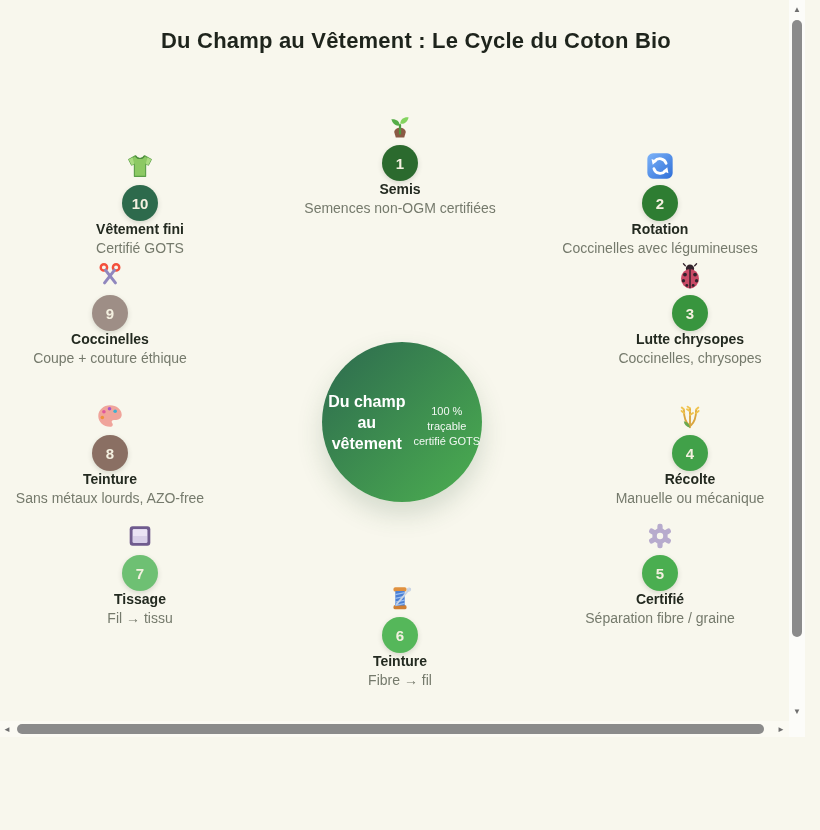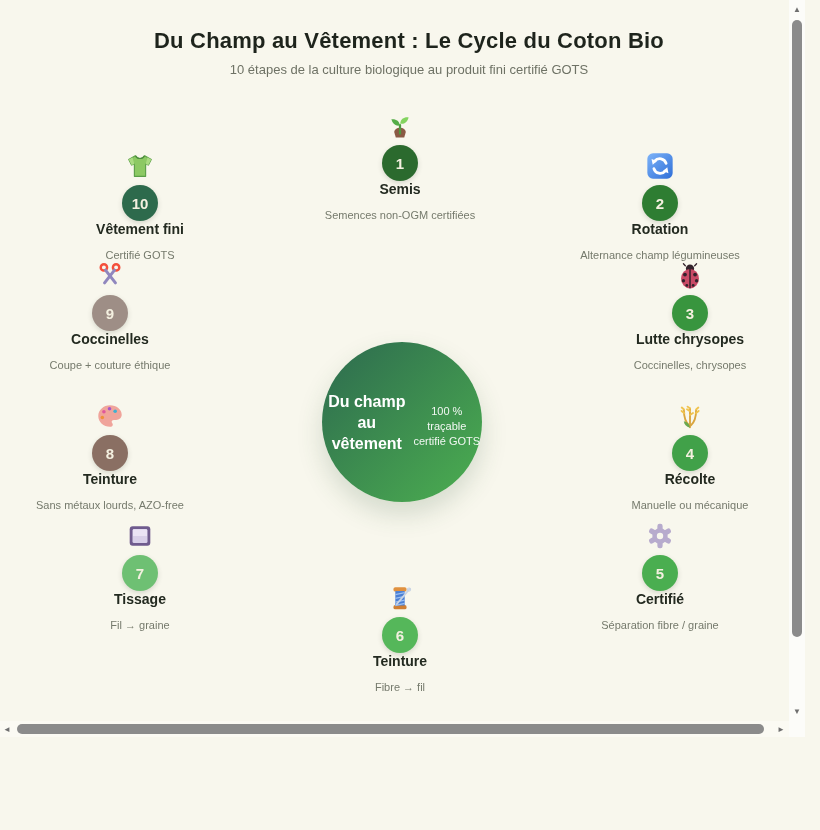--- a/index.html
+++ b/index.html
@@ -5,21 +5,21 @@
   html,body{margin:0;padding:0;}
   body{
     width:820px;height:830px;overflow:hidden;
     background:#f8f7ed;
     font-family:"Liberation Sans","DejaVu Sans",sans-serif;
     position:relative;
   }
   .stage{position:absolute;left:0;top:0;width:820px;height:830px;}
 
   
-  .header{position:absolute;left:9px;top:28px;width:800px;text-align:center;}
+  .header{position:absolute;left:16px;top:28px;width:800px;text-align:center;}
   .title{font-size:22px;font-weight:bold;color:#1e241c;letter-spacing:.2px;}
   .subtitle{margin-top:8px;font-size:13px;color:#6e7265;}
 
   
   .center-badge{
     position:absolute;left:322px;top:342px;width:160px;height:160px;border-radius:50%;
     display:flex;flex-direction:row;align-items:center;justify-content:center;
     box-shadow:0 12px 26px rgba(50,90,55,.18);
     text-align:center;color:#ffffff;
   }
@@ -33,21 +33,21 @@
   }
   .step-icon{width:30px;height:30px;margin-bottom:4px;}
   .step-icon svg{display:block;}
   .step-circle{
     width:36px;height:36px;border-radius:50%;
     display:flex;align-items:center;justify-content:center;
     font-size:15px;font-weight:bold;
     box-shadow:0 2px 5px rgba(60,70,50,.18);
   }
   .step-label{font-size:14px;font-weight:bold;color:#232a20;}
-  .step-detail{margin-top:12px;font-size:11px;color:#757a6c;}
+  .step-detail{margin-top:3px;font-size:14px;color:#757a6c;}
 
   
   .vscroll{
     position:absolute;left:789px;top:0;width:16px;height:737px;
     background:#fcfcf9;
   }
   .vscroll .thumb{
     position:absolute;left:3px;top:20px;width:10px;height:617px;
     background:#8b8b8b;border-radius:5px;
   }
@@ -68,21 +68,20 @@
   .hscroll .left{left:1px;top:4px;}
   .hscroll .right{left:775px;top:4px;}
 </style>
 </head>
 <body>
 
 <div class="stage">
 
   <div class="header">
     <div class="title">Du Champ au Vêtement : Le Cycle du Coton Bio</div>
-    <div class="subtitle">10 étapes de la culture biologique au produit fini certifié GOTS</div>
   </div>
 
   <div>
     <div class="center-badge" style="background: linear-gradient(135deg, rgb(45, 106, 79) 0%, rgb(76, 175, 80) 100%);">
       <div class="cb-title">
         <div>Du champ</div>
         <div>au vêtement</div>
       </div>
       <div class="cb-sub">
         <div>100 % traçable</div>
@@ -114,21 +113,21 @@
               </defs>
               <rect x="2.5" y="2.5" width="27" height="27" rx="6" fill="url(#rg1)"></rect>
               <path d="M22.5 13.2a7 7 0 0 0-12.2-2.4" stroke="#fff" stroke-width="3" fill="none" stroke-linecap="round"></path>
               <path d="M9.5 18.8a7 7 0 0 0 12.2 2.4" stroke="#fff" stroke-width="3" fill="none" stroke-linecap="round"></path>
               <path d="M8.2 14.6l-1.2-6.2 5.8 2.3z" fill="#fff"></path>
               <path d="M23.8 17.4l1.2 6.2-5.8-2.3z" fill="#fff"></path>
             </svg>
           </div>
           <div class="step-circle" style="background:#2e7d32;color:#f4f0e0">2</div>
           <div class="step-label">Rotation</div>
-          <div class="step-detail">Alternance champ légumineuses</div>
+          <div class="step-detail">Coccinelles avec légumineuses</div>
         </div>
         <div class="step-node" style="left: 590px; top: 261px;">
           <div class="step-icon">
             <svg width="30" height="30" viewBox="0 0 32 32">
               <path d="M11 5l-2-2M21 5l2-2" stroke="#33222c" stroke-width="1.4" stroke-linecap="round"></path>
               <circle cx="16" cy="8.2" r="4.4" fill="#33222c"></circle>
               <ellipse cx="16" cy="18.8" rx="9.6" ry="10.4" fill="#c94a66"></ellipse>
               <path d="M16 8.5v20.5" stroke="#33222c" stroke-width="1.6"></path>
               <circle cx="10.6" cy="14.5" r="2" fill="#33222c"></circle>
               <circle cx="21.4" cy="14.5" r="2" fill="#33222c"></circle>
@@ -205,21 +204,21 @@
         <div class="step-node" style="left: 40px; top: 521px;">
           <div class="step-icon">
             <svg width="30" height="30" viewBox="0 0 32 32">
               <rect x="5" y="5.5" width="22" height="21" rx="3.2" fill="#6f5b8e"></rect>
               <rect x="8" y="8.5" width="16" height="15" rx="1.6" fill="#d8cfe9"></rect>
               <path d="M8.5 9h15v7h-15z" fill="#eae3f5"></path>
             </svg>
           </div>
           <div class="step-circle" style="background:#6ec073;color:#f4f0e0">7</div>
           <div class="step-label">Tissage</div>
-          <div class="step-detail">Fil → graine</div>
+          <div class="step-detail">Fil → tissu</div>
         </div>
         <div class="step-node" style="left: 10px; top: 401px;">
           <div class="step-icon">
             <svg width="30" height="30" viewBox="0 0 32 32">
               <path d="M16 4.5C9.1 4.5 3.5 9.6 3.5 16c0 6.4 5.6 11.5 12.5 11.5 1.9 0 3-1.1 3-2.3 0-.8-.4-1.3-.7-1.8-.3-.4-.5-.8-.5-1.3 0-1.1 1-1.9 2.2-1.9h2.6c3.2 0 5.9-2.4 5.9-5.5C28.5 9 23 4.5 16 4.5z" fill="#f0a49b"></path>
               <circle cx="9.5" cy="11.5" r="1.9" fill="#e0569c"></circle>
               <circle cx="15.5" cy="8.3" r="1.9" fill="#a855c9"></circle>
               <circle cx="21.5" cy="11" r="1.9" fill="#3fb0cf"></circle>
               <circle cx="7.8" cy="17.5" r="1.9" fill="#ef8f3a"></circle>
             </svg>

